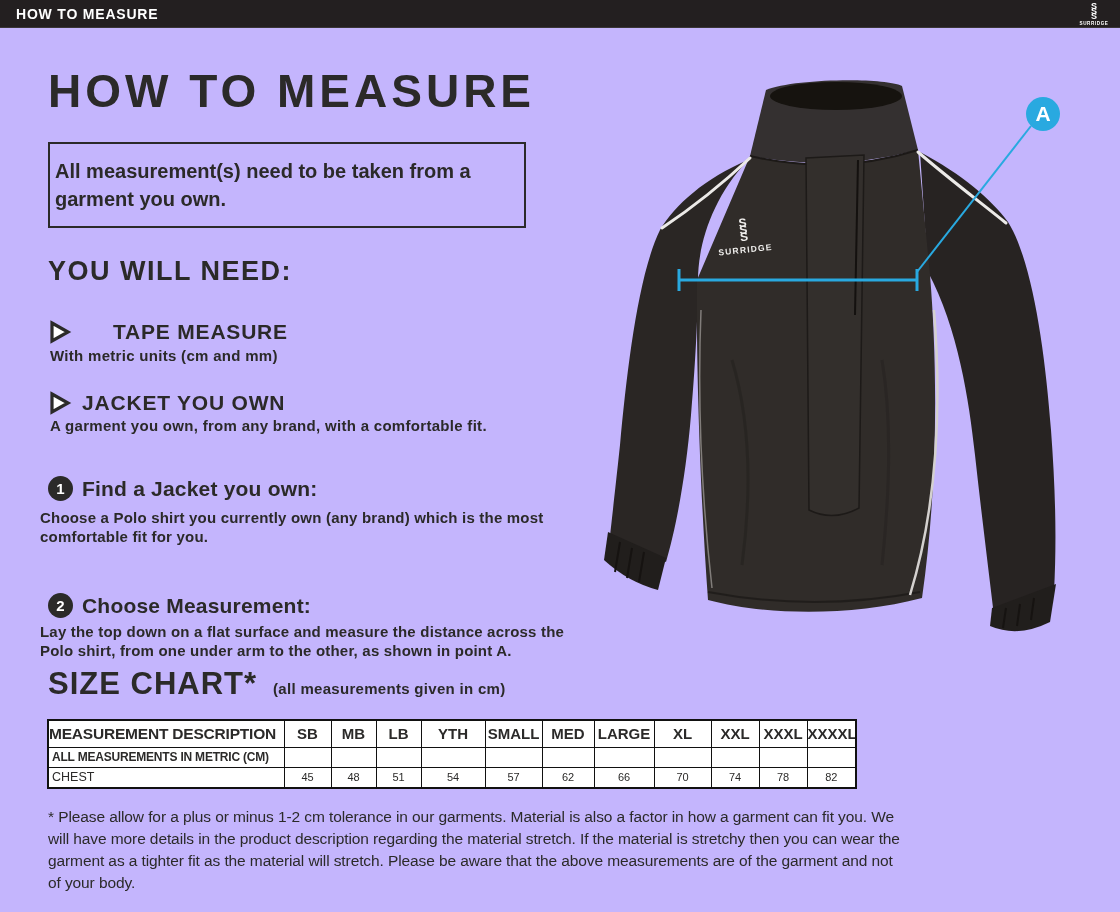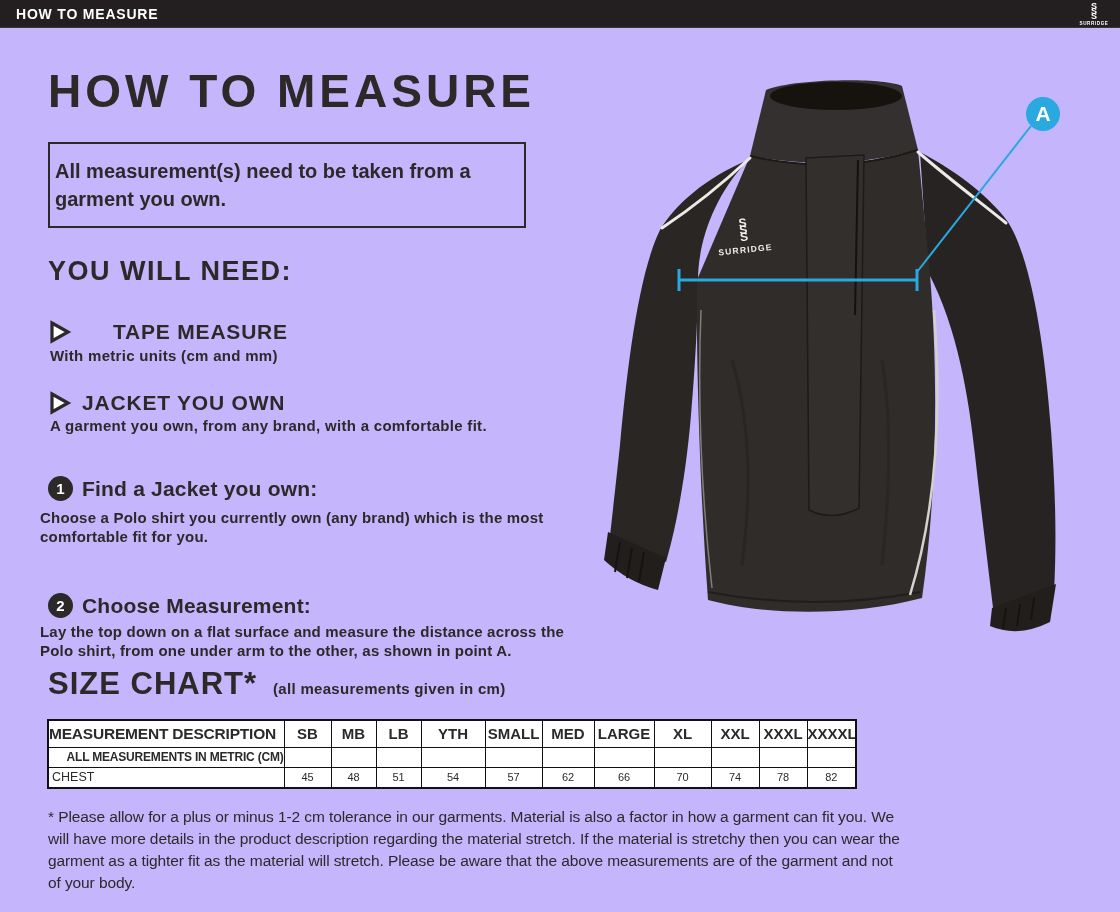--- a/index.html
+++ b/index.html
@@ -44,21 +44,21 @@
 
   
   .size-table { left:47px; top:719px; border-collapse:collapse; table-layout:fixed;
     width:808px; background:#fff; border:2px solid #111; }
   .size-table td, .size-table th { border:1.5px solid #111; overflow:hidden;
     white-space:nowrap; }
   .size-table thead th { height:27px; font-size:15px; font-weight:bold; text-align:center; }
   .size-table thead th.first { font-size:15.5px; text-align:left; 
     letter-spacing:-0.2px;margin-top:24px; }
   .size-table tr.metric td { height:20px; font-size:12px; font-weight:bold; }
-  .size-table tr.metric td.first { padding-left:11px; letter-spacing:-0.2px;text-align:right; }
+  .size-table tr.metric td.first { padding-left:3px; letter-spacing:-0.2px; }
   .size-table tr.values td { height:21px; font-size:11px; text-align:center; }
   .size-table tr.values td.first { font-size:12.5px; text-align:left; padding-left:3px; }
 
   
   .footnote { left:48px; top:806px; width:852px; font-size:15.5px; line-height:22px;
     color:#2b2a29; letter-spacing:-0.1px; }
 
   
   .figure { left:600px; top:60px; width:520px; height:620px; }
 </style>

